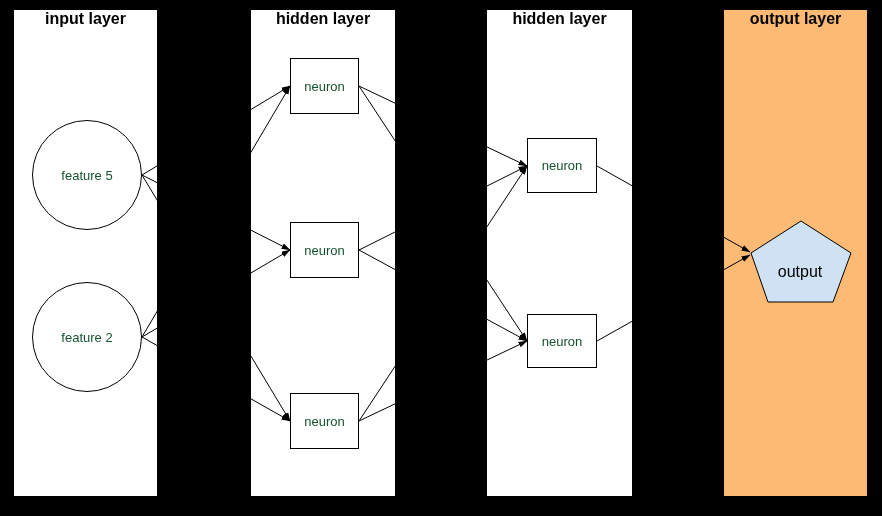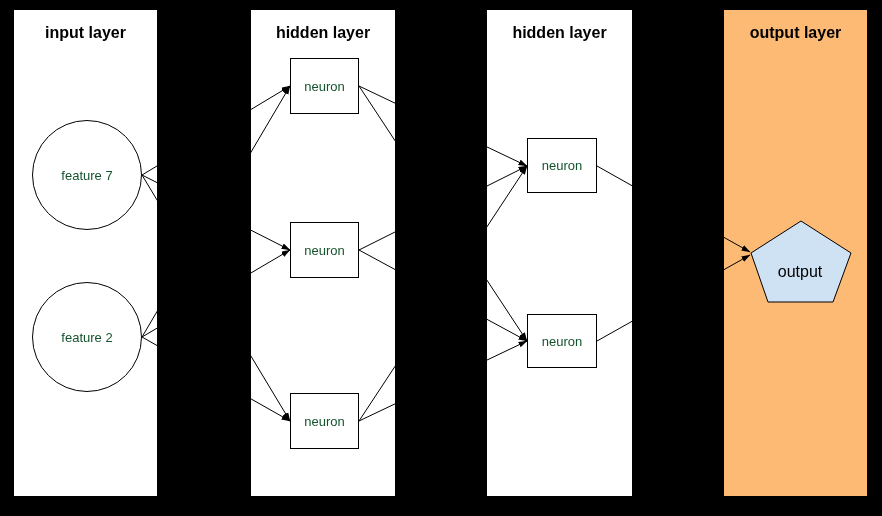--- a/index.html
+++ b/index.html
@@ -15,21 +15,21 @@
     overflow: hidden;
   }
   .panel {
     position: absolute;
     top: 10px;
     height: 486px;
     background: #ffffff;
   }
   .panel.output-panel { background: #fdba74; }
   .panel-title {
-    margin-top: 14px;
+    margin-top: 0;
     text-align: center;
     font-size: 16px;
     font-weight: bold;
     color: #000000;
   }
   #edges-svg {
     position: absolute;
     left: 0; top: 0;
     width: 882px; height: 516px;
     z-index: 2;
@@ -104,21 +104,21 @@
 
     <g stroke="#000000" stroke-width="1" fill="none">
       <line x1="597" y1="166" x2="750" y2="252" marker-end="url(#arrow)"></line>
       <line x1="597" y1="341" x2="750" y2="255" marker-end="url(#arrow)"></line>
     </g>
 
     <polygon points="801,221 851,253 833,302 768,302 751,253" fill="#cfe2f3" stroke="#000000" stroke-width="1"></polygon>
   </svg>
 
   <div class="node circle" style="left:32px; top:120px; width:110px; height:110px;">
-    <span>feature 7</span>
+    <span>feature 5</span>
   </div>
 
   <div class="node circle" style="left:32px; top:282px; width:110px; height:110px;justify-content:center;">
     <span>feature 2</span>
   </div>
 
   <div class="node" style="left:290px; top:58px; width:69px; height:56px;">
     <span>neuron</span>
   </div>
 

